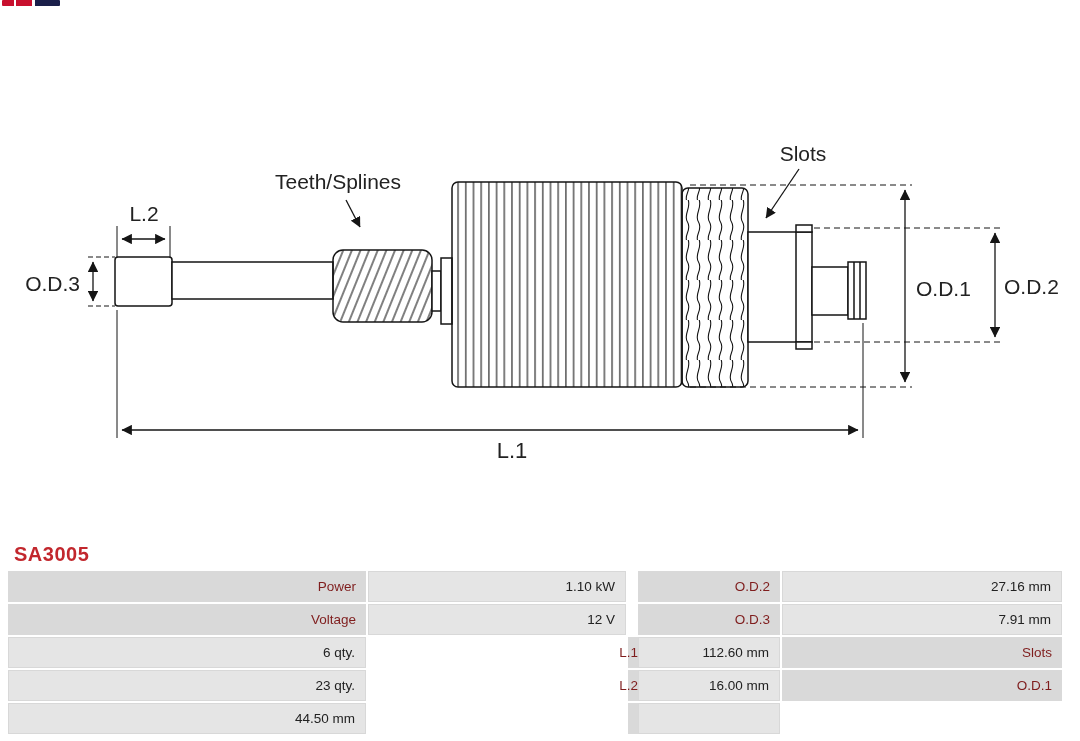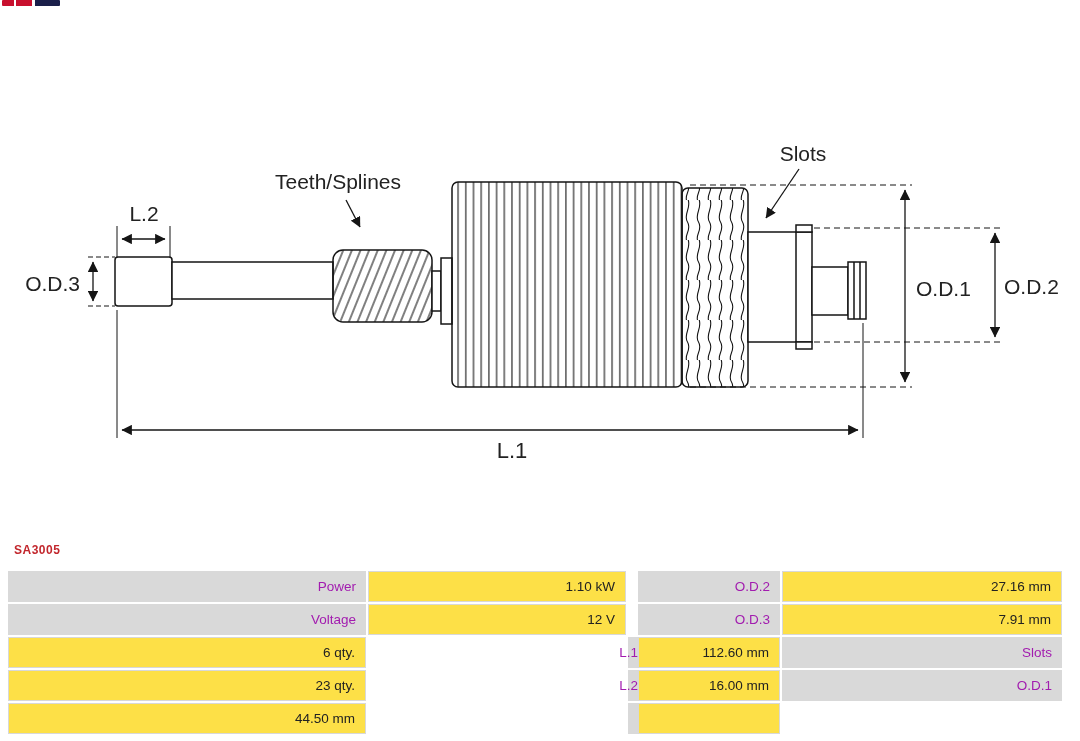--- a/index.html
+++ b/index.html
@@ -7,30 +7,30 @@
     width:1080px; height:741px; background:#ffffff; position:relative; overflow:hidden;
     font-family:"Liberation Sans", sans-serif;
   }
   .logo {
     position:absolute; top:0; left:2px; width:58px; height:6px; border-radius:1px;
     background:linear-gradient(90deg,#c8102e 0 12px,#ffffff 12px 14px,#c8102e 14px 30px,#ffffff 30px 33px,#1a1f4a 33px 58px);
   }
   svg.diagram { position:absolute; top:0; left:0; }
   .part-number {
     position:absolute; left:14px; top:543px;
-    color:#c2272d; font-size:12px; font-weight:bold; letter-spacing:0.5px;
+    color:#c2272d; font-size:20px; font-weight:bold; letter-spacing:0.5px;
   }
   .spec-table {
     position:absolute; left:8px; top:571px; width:1054px;
     display:grid; grid-template-columns:358px 258px 8px 142px 1fr;
     grid-auto-rows:31px; gap:2px; font-size:13.5px;
   }
   .cell { display:flex; align-items:center; justify-content:flex-end; padding:0 10px; box-sizing:border-box; }
-  .lbl { background:#d9d9d9; color:#a21caf; }
-  .val { background:#fde047; border:1px solid #d8d8d8; color:#222222; }
+  .lbl { background:#d9d9d9; color:#7f1d1d; }
+  .val { background:#e5e5e5; border:1px solid #d8d8d8; color:#222222; }
   .sp  { background:transparent; }
 </style>
 </head>
 <body>
 
 <div class="logo"></div>
 
 <svg class="diagram" width="1080" height="520" viewBox="0 0 1080 520">
   <defs>
     <marker id="ah" viewBox="0 0 10 10" refX="9.5" refY="5" markerWidth="8" markerHeight="8" orient="auto-start-reverse">

